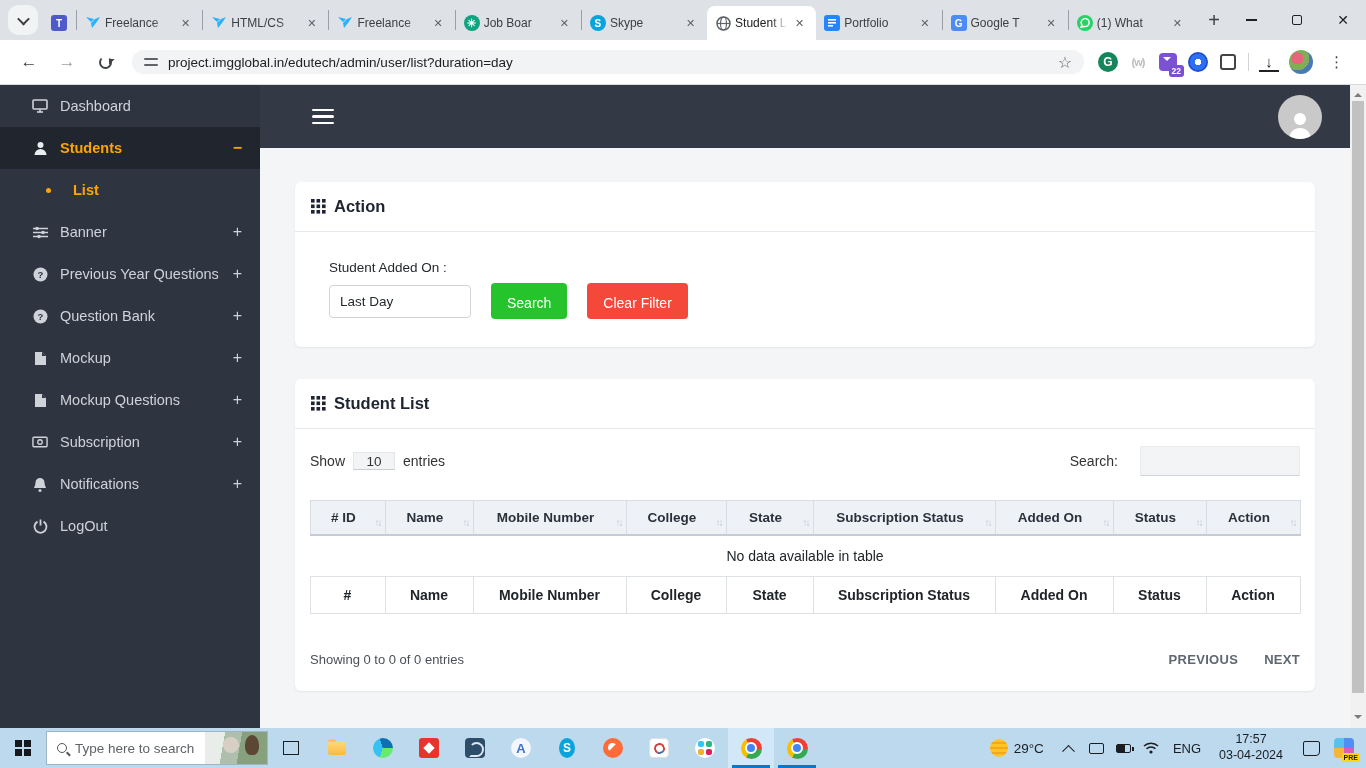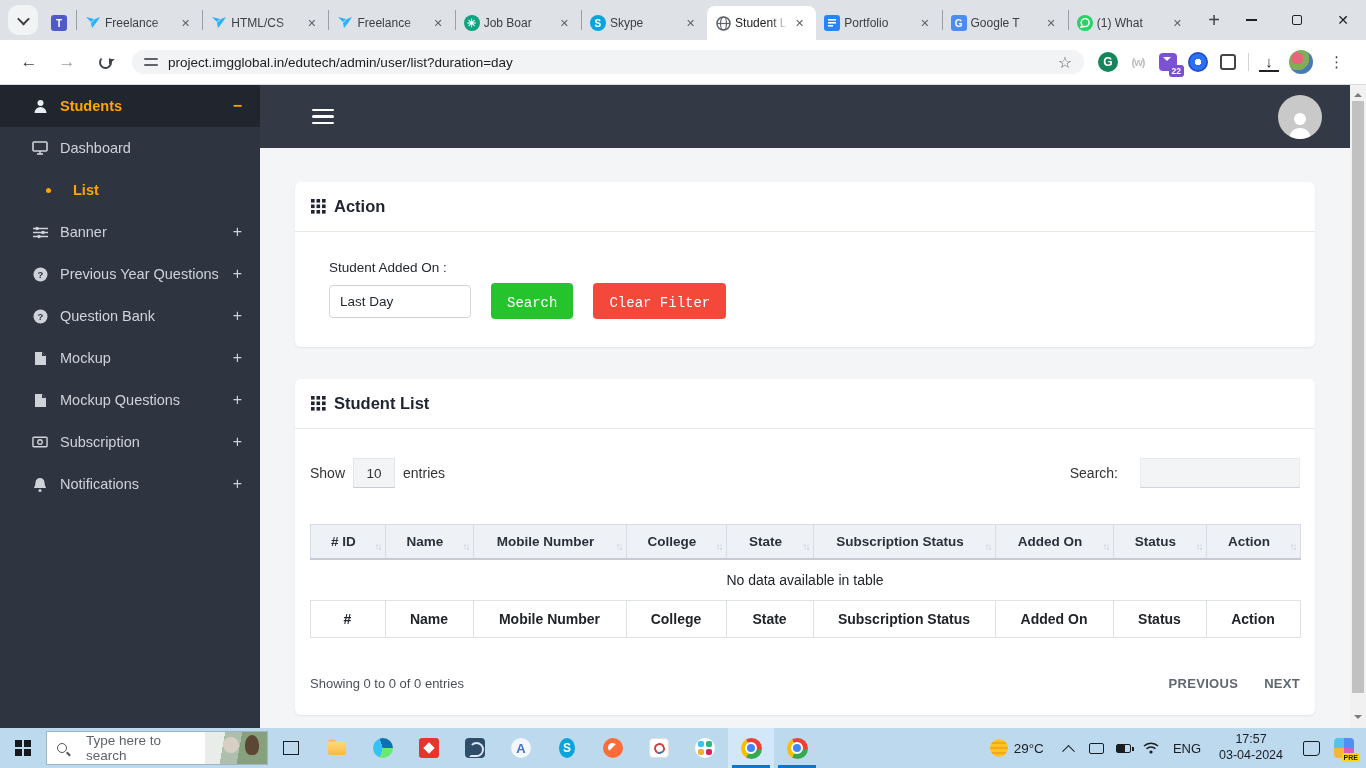--- a/index.html
+++ b/index.html
@@ -86,47 +86,47 @@
   .content { position:absolute; left:260px; top:63px; width:1090px; height:580px; padding:34px 35px 0 35px; }
   .card { background:#fff; border-radius:6px; box-shadow:0 1px 2px rgba(40,45,60,.08); margin-bottom:32px; }
   .card-head { padding:15px 16px; display:flex; align-items:center; border-bottom:1px solid #e7e9ee; }
   .grid-ico { margin-right:8px; display:inline-flex; }
   .card-title { font-size:16.5px; font-weight:bold; color:#1f2430; }
   .card-body { padding:18px 18px 28px 18px; }
 
   .field-label { font-size:13.5px; color:#24292f; margin:10px 0 8px 16px; }
   .filter-row { display:flex; align-items:center; margin-left:16px; gap:10px; }
   .sel-input { width:142px; height:33px; border:1px solid #ced4da; border-radius:4px; padding:0 10px; font-size:13.5px; color:#24292f; font-family:"Liberation Sans",sans-serif; background:#fff; }
-  .btn { height:36px; border:none; border-radius:4px; color:#fff; font-size:14px; padding:12px 16px; cursor:pointer; font-family:Liberation Mono, monospace; }
+  .btn { height:36px; border:none; border-radius:4px; color:#fff; font-size:14px; padding:12px 16px; cursor:pointer; font-family:Liberation Sans, sans-serif; }
   .btn-green { background:#26c42c; margin-left:10px; }
   .btn-red { background:#f4483b; margin-left:10px; }
 
   .dt-controls { display:flex; align-items:center; padding:17px 15px 14px 15px; font-size:14px; color:#333; }
-  .show-box { width:42px; height:30px; background:#f3f4f6; border:1px solid #e3e5e9; border-bottom-color:#c9ccd2; margin:12px 8px; text-align:center; font-size:13.5px; color:#333; font-family:"Liberation Sans",sans-serif; }
+  .show-box { width:42px; height:18px; background:#f3f4f6; border:1px solid #e3e5e9; border-bottom-color:#c9ccd2; margin:0 8px; text-align:center; font-size:13.5px; color:#333; font-family:"Liberation Sans",sans-serif; }
   .dt-search { margin-left:auto; display:flex; align-items:center; gap:22px; }
   .search-input { width:160px; height:30px; background:#f3f4f6; border:1px solid #e8eaee; border-bottom-color:#cfd3d9; padding:0 8px; font-family:"Liberation Sans",sans-serif; }
 
   table.dtable { border-collapse:collapse; width:990px; margin:10px auto 16px auto; font-size:14px; color:#212529; table-layout:fixed; }
   .dtable thead th { background:#eef1f6; border:1px solid #d8dce3; border-bottom:2px solid #c6ccd6; padding:9px 16px 9px 8px; font-weight:bold; font-size:13.5px; color:#2b313b; position:relative; text-align:center; cursor:pointer; }
   .sort-ind { position:absolute; right:4px; bottom:6px; font-size:10px; color:#bcc3cf; letter-spacing:-2px; }
   .dtable td.empty { border-top:1px solid #dee2e6; border-bottom:1px solid #dee2e6; text-align:center; padding:12px; font-size:14px; color:#212529; }
   .dtable tfoot th { background:#fff; border:1px solid #dee2e6; padding:10px 8px; font-weight:bold; font-size:14px; text-align:center; }
   .c0{width:75px}.c1{width:88px}.c2{width:153px}.c3{width:100px}.c4{width:87px}.c5{width:182px}.c6{width:118px}.c7{width:93px}.c8{width:94px}
 
   .dt-footer { display:flex; align-items:center; padding:22px 15px 24px 15px; }
   .dt-summary { font-size:13px; color:#4a4f57; }
   .pager { margin-left:auto; display:flex; gap:26px; }
   .pager span { font-size:13px; font-weight:bold; color:#5f6770; letter-spacing:.3px; cursor:pointer; }
 
   
   .taskbar { position:absolute; left:0; top:728px; width:1366px; height:40px; background:#bdd9ee; display:flex; align-items:center; }
   .tb-start { width:46px; height:40px; display:flex; align-items:center; justify-content:center; cursor:pointer; }
   .win-logo { width:16px; height:16px; display:grid; grid-template-columns:7px 7px; grid-template-rows:7px 7px; gap:1.5px; }
   .win-logo div { background:#15181c; }
-  .tb-searchbox { width:222px; height:34px; background:#fff; border:1px solid #9fb4c4; display:flex; align-items:center; padding-left:10px; position:relative; overflow:hidden; cursor:text;gap:11px; }
+  .tb-searchbox { width:222px; height:34px; background:#fff; border:1px solid #9fb4c4; display:flex; align-items:center; padding-left:10px; position:relative; overflow:hidden; cursor:text; }
   .mag-ico { width:10px; height:10px; border:1.7px solid #555; border-radius:50%; position:relative; margin-right:8px; flex:0 0 10px; }
   .mag-ico::after { content:""; position:absolute; width:5px; height:1.7px; background:#555; transform:rotate(45deg); left:8px; top:9px; }
   .tb-search-text { font-size:13.5px; color:#5f6368; flex:1; }
   .doodle { width:62px; height:34px; background:linear-gradient(100deg,#e8edea 0 30%,#aebfae 30% 55%,#87a17f 55%); position:relative; flex:0 0 62px; }
   .doodle::before { content:""; position:absolute; left:18px; top:6px; width:16px; height:16px; border-radius:50%; background:#d8cfc4; }
   .doodle::after { content:""; position:absolute; right:8px; top:4px; width:14px; height:20px; border-radius:50% 50% 40% 40%; background:#5c4634; }
   .tb-icons { display:flex; align-items:center; }
   .tb-ic { width:46px; height:40px; display:flex; align-items:center; justify-content:center; position:relative; cursor:pointer; }
   .tb-ic.active-app { background:#d2e7f8; }
   .tb-ic .underline { position:absolute; bottom:0; left:4px; right:4px; height:3px; background:#0078d7; }
@@ -311,40 +311,40 @@
     <div class="ext-ico dl-ico">↓</div>
     <div class="profile-avatar"></div>
     <div class="kebab">⋮</div>
   </div>
 </div>
 
 <div class="page">
 
   <div class="sidebar">
 
-    <div class="nav-item active">
-      <span class="n-icon">
-          <svg width="15" height="15" viewBox="0 0 15 15">
-            <circle cx="7.5" cy="4" r="3" stroke="none"></circle>
-            <path d="M1.5 14 a6 6 0 0 1 12 0 Z" stroke="none"></path>
-          </svg>
-        </span>
-      <span>Students</span>
-      <span class="n-toggle">−</span>
-    </div>
-
     <div class="nav-item">
       <span class="n-icon">
           <svg width="16" height="14" viewBox="0 0 16 14">
             <rect x="1" y="1" width="14" height="9" rx="1" fill="none" stroke-width="1.6"></rect>
             <line x1="5" y1="13" x2="11" y2="13" stroke-width="1.6"></line>
             <line x1="8" y1="10" x2="8" y2="13" stroke-width="1.6"></line>
           </svg>
         </span>
       <span>Dashboard</span>
+    </div>
+
+    <div class="nav-item active">
+      <span class="n-icon">
+          <svg width="15" height="15" viewBox="0 0 15 15">
+            <circle cx="7.5" cy="4" r="3" stroke="none"></circle>
+            <path d="M1.5 14 a6 6 0 0 1 12 0 Z" stroke="none"></path>
+          </svg>
+        </span>
+      <span>Students</span>
+      <span class="n-toggle">−</span>
     </div>
 
     <div class="nav-item sub">
       <span class="sub-dot"></span>
       <span>List</span>
     </div>
 
     <div class="nav-item">
       <span class="n-icon">
           <svg width="15" height="13" viewBox="0 0 15 13">
@@ -420,20 +420,29 @@
       <span class="n-icon">
           <svg width="14" height="15" viewBox="0 0 14 15">
             <path d="M7 1 a4.5 4.5 0 0 1 4.5 4.5 c0 3 1.5 4.5 1.5 5.5 h-12 c0-1 1.5-2.5 1.5-5.5 A4.5 4.5 0 0 1 7 1 Z" stroke="none"></path>
             <circle cx="7" cy="13.5" r="1.5" stroke="none"></circle>
           </svg>
         </span>
       <span>Notifications</span>
       <span class="n-toggle">+</span>
     </div>
 
+    <div class="nav-item">
+      <span class="n-icon">
+          <svg width="15" height="15" viewBox="0 0 15 15">
+            <path d="M4.5 2.6 a6 6 0 1 0 6 0" fill="none" stroke-width="1.8"></path>
+            <line x1="7.5" y1="0.5" x2="7.5" y2="6.5" stroke-width="1.8"></line>
+          </svg>
+        </span>
+      <span>LogOut</span>
+    </div>
   </div>
 
   <div class="topbar">
     <div class="hamburger">
         <div></div>
         <div></div>
         <div></div>
       </div>
     <div class="user-avatar">
         <svg width="28" height="30" viewBox="0 0 28 30">

